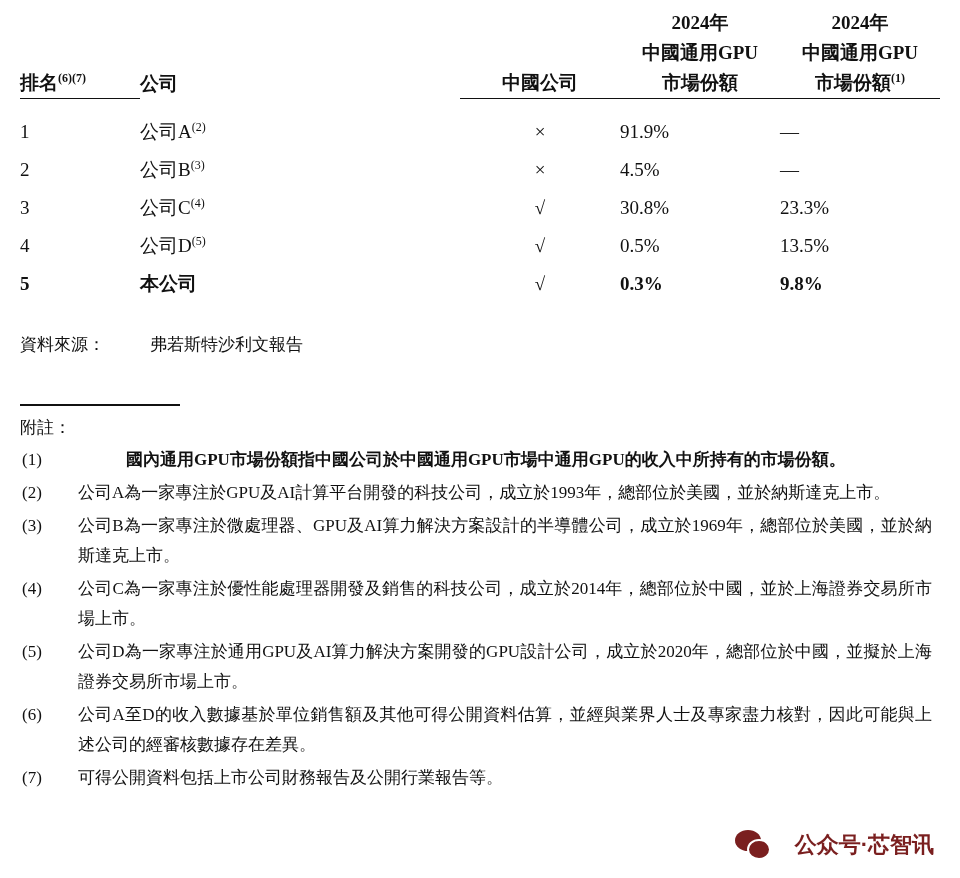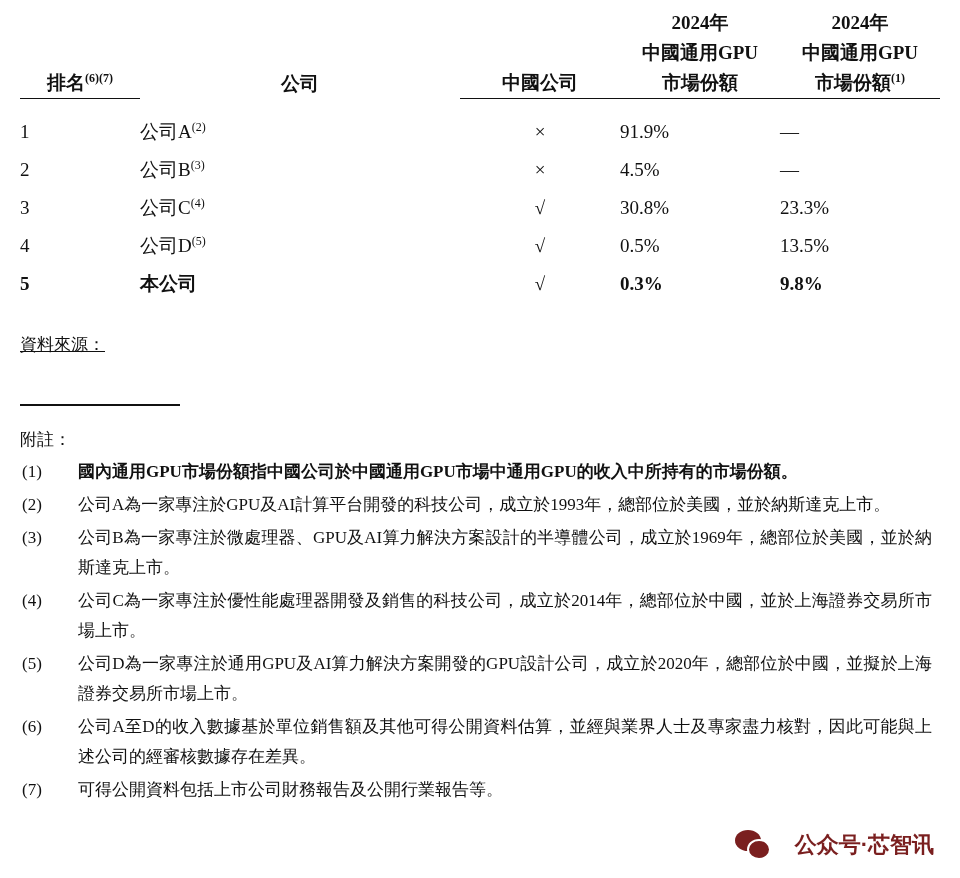--- a/index.html
+++ b/index.html
@@ -44,21 +44,21 @@
   thead th {
     font-weight: bold;
     font-size: 19px;
     line-height: 30px;
     padding-bottom: 6px;
   }
   thead th .hdr-line {
     display: block;
     white-space: nowrap;
   }
-  th.left  { text-align: center; }
+  th.left  { text-align: left; }
   th.center{ text-align: center; }
   th.right { }
 
   .rule-cell {
     border-bottom: 1.6px solid #111;
   }
   .hdr-spacer-row td {
     height: 14px;
   }
 
@@ -83,33 +83,32 @@
   
   .source {
     margin-top: 30px;
     font-size: 17px;
     display: flex;
     gap: 0;
   }
   .source-label {
     width: 130px;
     flex: 0 0 130px;
-    text-decoration: underline;
   }
   .source-value { }
 
   
   .notes-divider {
     margin-top: 48px;
     width: 160px;
     height: 0;
     border-top: 2px solid #111;
   }
   .notes-title {
-    margin-top: 22px;
+    margin-top: 10px;
     font-size: 17px;
   }
   .notes {
     margin-top: 6px;
   }
   .note-row {
     display: flex;
     align-items: flex-start;
     font-size: 17px;
     line-height: 30px;
@@ -119,21 +118,21 @@
     flex: 0 0 56px;
     width: 56px;
     text-align: left;
     padding-left: 2px;
   }
   .note-text {
     flex: 1 1 auto;
     padding-right: 8px;
     text-align: justify;
   }
-  .note-text.bold { font-weight: bold; }
+  .note-text.bold { font-weight: bold; margin-left: 48px; }
 
   
   .watermark {
     position: absolute;
     right: 26px;
     bottom: 26px;
     display: flex;
     align-items: center;
     gap: 24px;
   }
@@ -249,20 +248,21 @@
         <td class="comp"><span>本公司</span><sup></sup></td>
         <td class="cn">√</td>
         <td class="num">0.3%</td>
         <td class="num">9.8%</td>
       </tr>
     </tbody>
   </table>
 
   <div class="source">
     <div class="source-label">資料來源：</div>
+    <div class="source-value">弗若斯特沙利文報告</div>
   </div>
 
   <div class="notes-divider"></div>
 
   <div class="notes-title">附註：</div>
 
   <div class="notes">
     <div class="note-row">
       <div class="note-marker">(1)</div>
       <div class="note-text bold">國內通用GPU市場份額指中國公司於中國通用GPU市場中通用GPU的收入中所持有的市場份額。</div>

